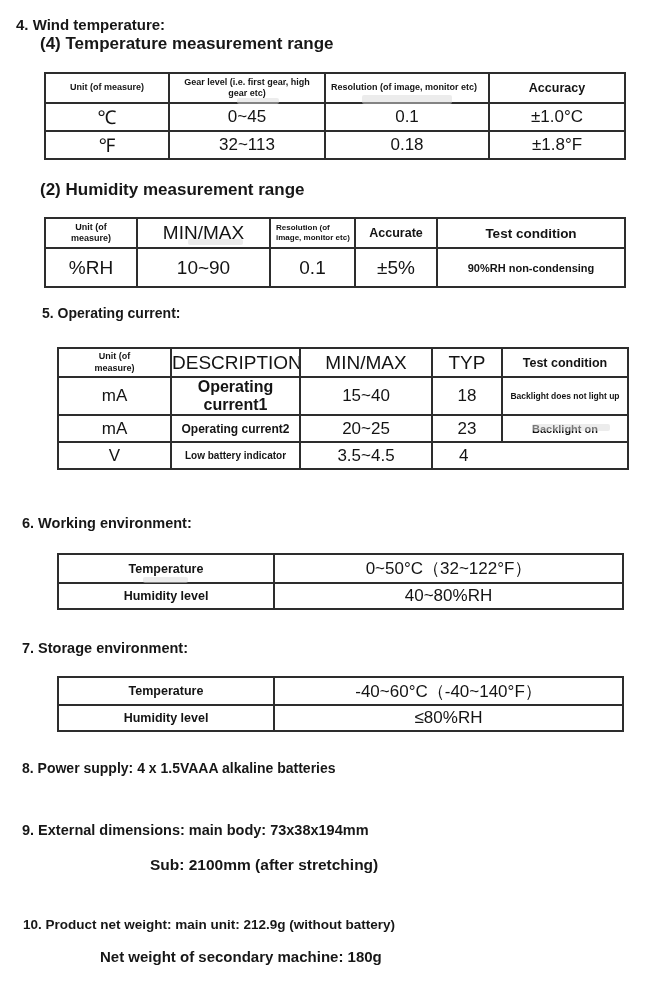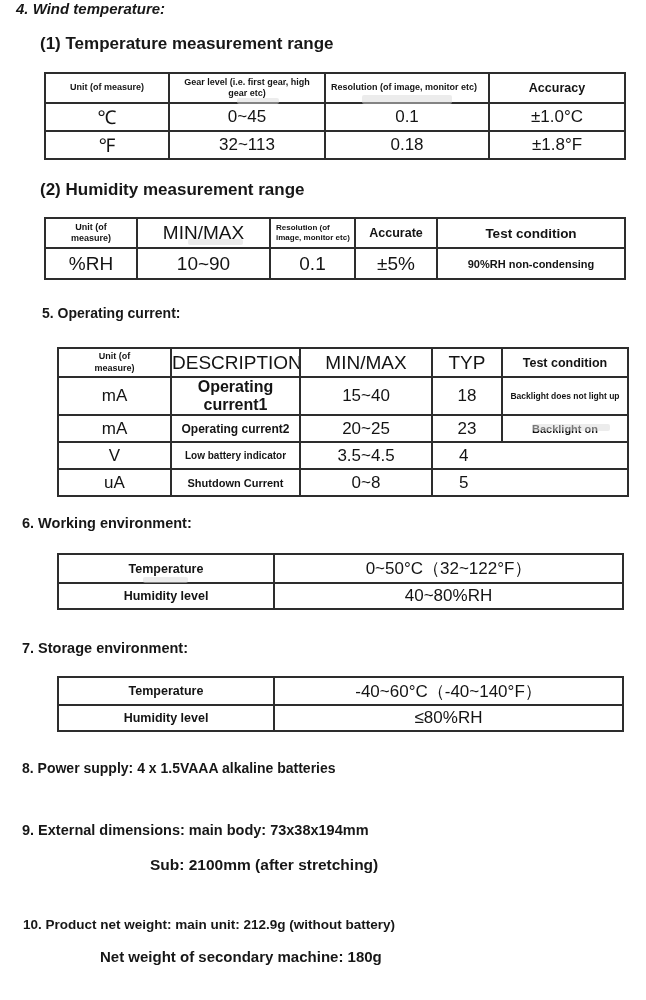--- a/index.html
+++ b/index.html
@@ -28,23 +28,23 @@
   .ta-left { text-align:left !important; padding-left:5px !important; }
   .pad-h   { padding-left:13px !important; padding-right:13px !important; }
   .pad-h2  { padding-left:22px !important; padding-right:22px !important; }
   .merged  { text-align:left !important; padding-left:26px !important; }
 
   .smudge { position:absolute; background:#d9d9d9; opacity:.5; border-radius:2px; }
 </style>
 </head>
 <body>
 
-<div class="abs hd" style="left:16px; top:0; font-size:15px;font-style:italic;">4. Wind temperature:</div>
+<div class="abs hd" style="left:16px; top:16px; font-size:15px;">4. Wind temperature:</div>
 
-<div class="abs hd" style="left:40px; top:34px; font-size:17px;">(1) Temperature measurement range</div>
+<div class="abs hd" style="left:40px; top:34px; font-size:17px;">(4) Temperature measurement range</div>
 
 <table class="spec" style="left:44px; top:72px; width:580px;">
   <colgroup>
       <col style="width:124px">
       <col style="width:156px">
       <col style="width:164px">
       <col style="width:136px">
     </colgroup>
   <tbody>
       <tr style="height:30px">
@@ -79,21 +79,21 @@
       <col style="width:188px">
     </colgroup>
   <tbody>
       <tr style="height:30px">
     <td class="small-h pad-h">Unit (of measure)</td>
     <td class="big-h">MIN/MAX</td>
     <td class="tiny-h ta-left">Resolution (of image, monitor etc)</td>
     <td class="bold-h">Accurate</td>
     <td class="bold-h" style="font-size:13.5px">Test condition</td>
   </tr>
-  <tr style="height:31px">
+  <tr style="height:39px">
     <td class="val-lg">%RH</td>
     <td class="val-lg">10~90</td>
     <td class="val-lg">0.1</td>
     <td class="val-lg">±5%</td>
     <td class="bold-h-sm">90%RH non-condensing</td>
   </tr>
 </tbody>
   </table>
 
 <div class="abs hd" style="left:22px; top:305px; font-size:14px;margin-left:20px;">5. Operating current:</div>
@@ -126,26 +126,20 @@
     <td class="bold-h" style="font-size:12px">Operating current2</td>
     <td class="val">20~25</td>
     <td class="val">23</td>
     <td class="bold-h-sm">Backlight on</td>
   </tr>
   <tr style="height:27px">
     <td class="val">V</td>
     <td class="bold-h" style="font-size:10px">Low battery indicator</td>
     <td class="val">3.5~4.5</td>
     <td colspan="2" class="val merged">4</td>
-  </tr>
-  <tr style="height:27px">
-    <td class="val">uA</td>
-    <td class="bold-h" style="font-size:11px">Shutdown Current</td>
-    <td class="val">0~8</td>
-    <td colspan="2" class="val merged">5</td>
   </tr>
 </tbody>
   </table>
 
 <div class="abs hd" style="left:22px; top:515px; font-size:14.5px;">6. Working environment:</div>
 
 <table class="spec" style="left:57px; top:553px; width:565px;">
   <colgroup>
       <col style="width:216px">
       <col style="width:349px">

